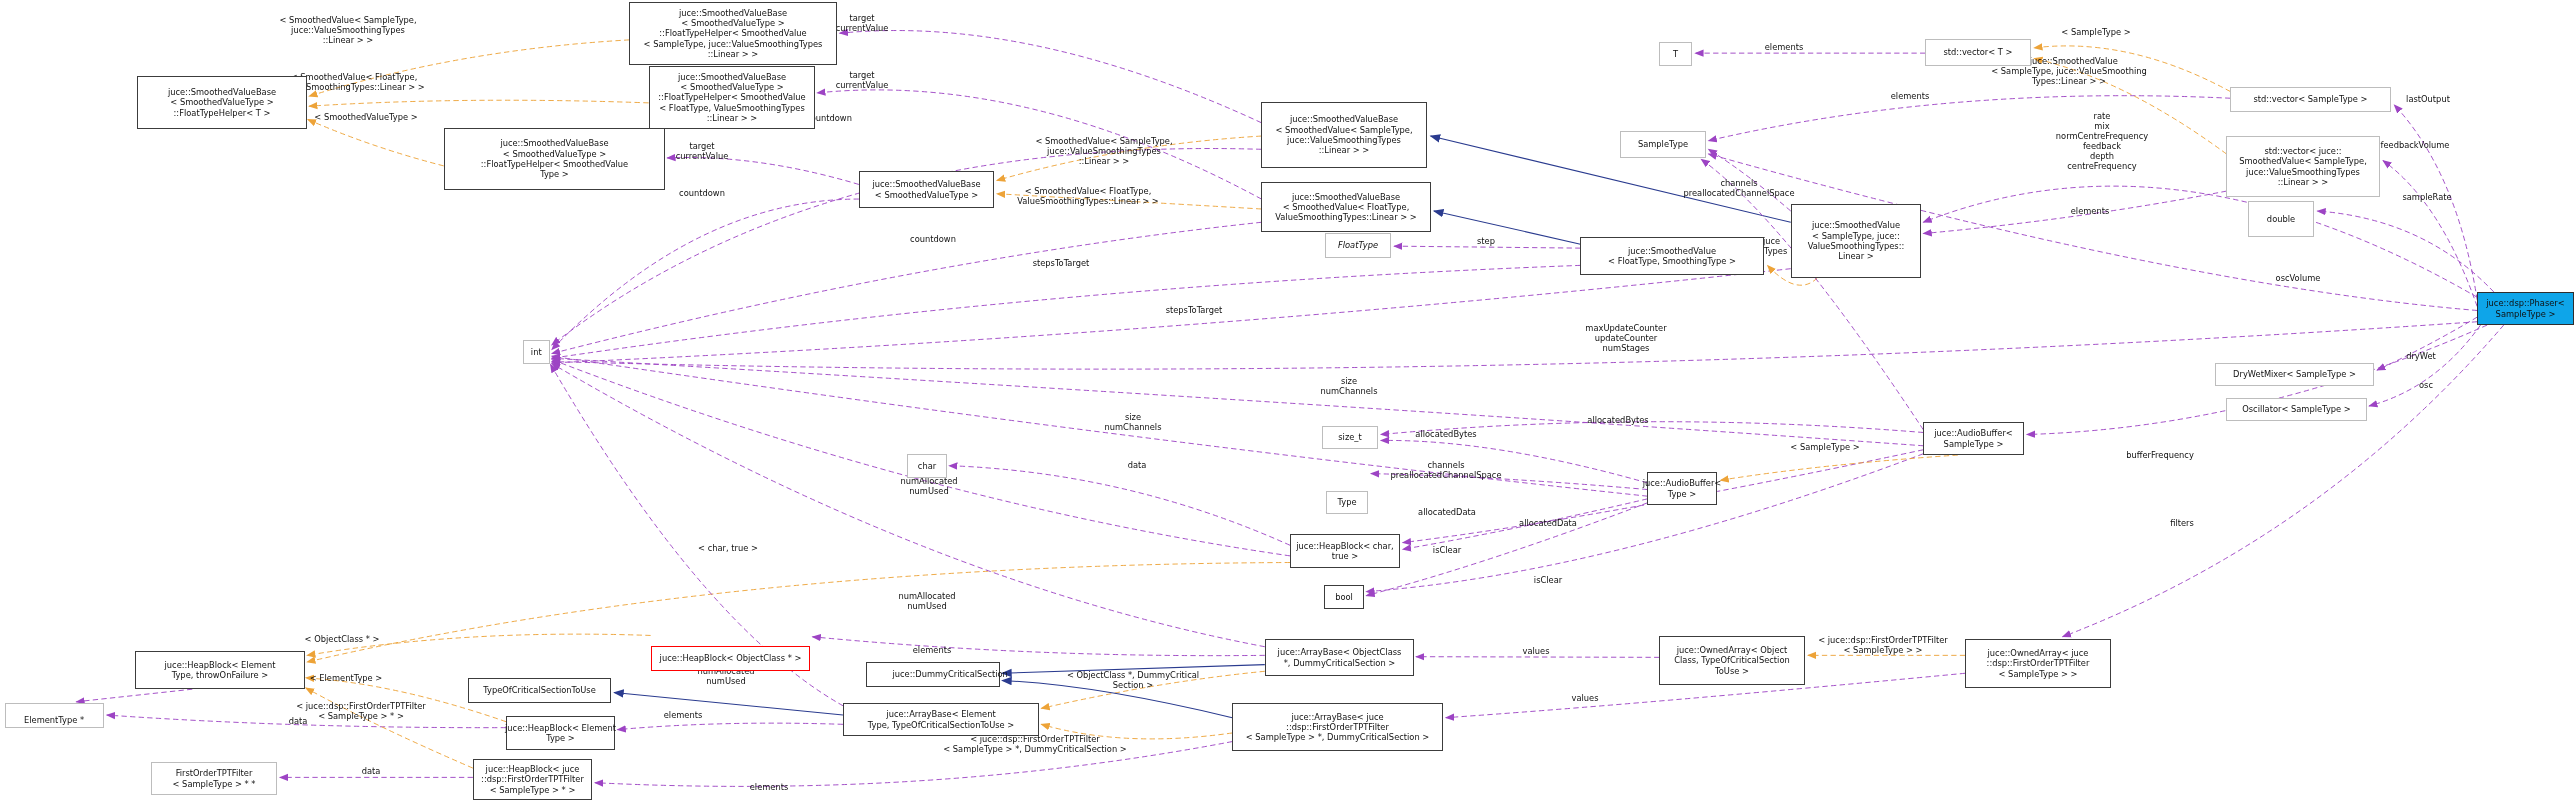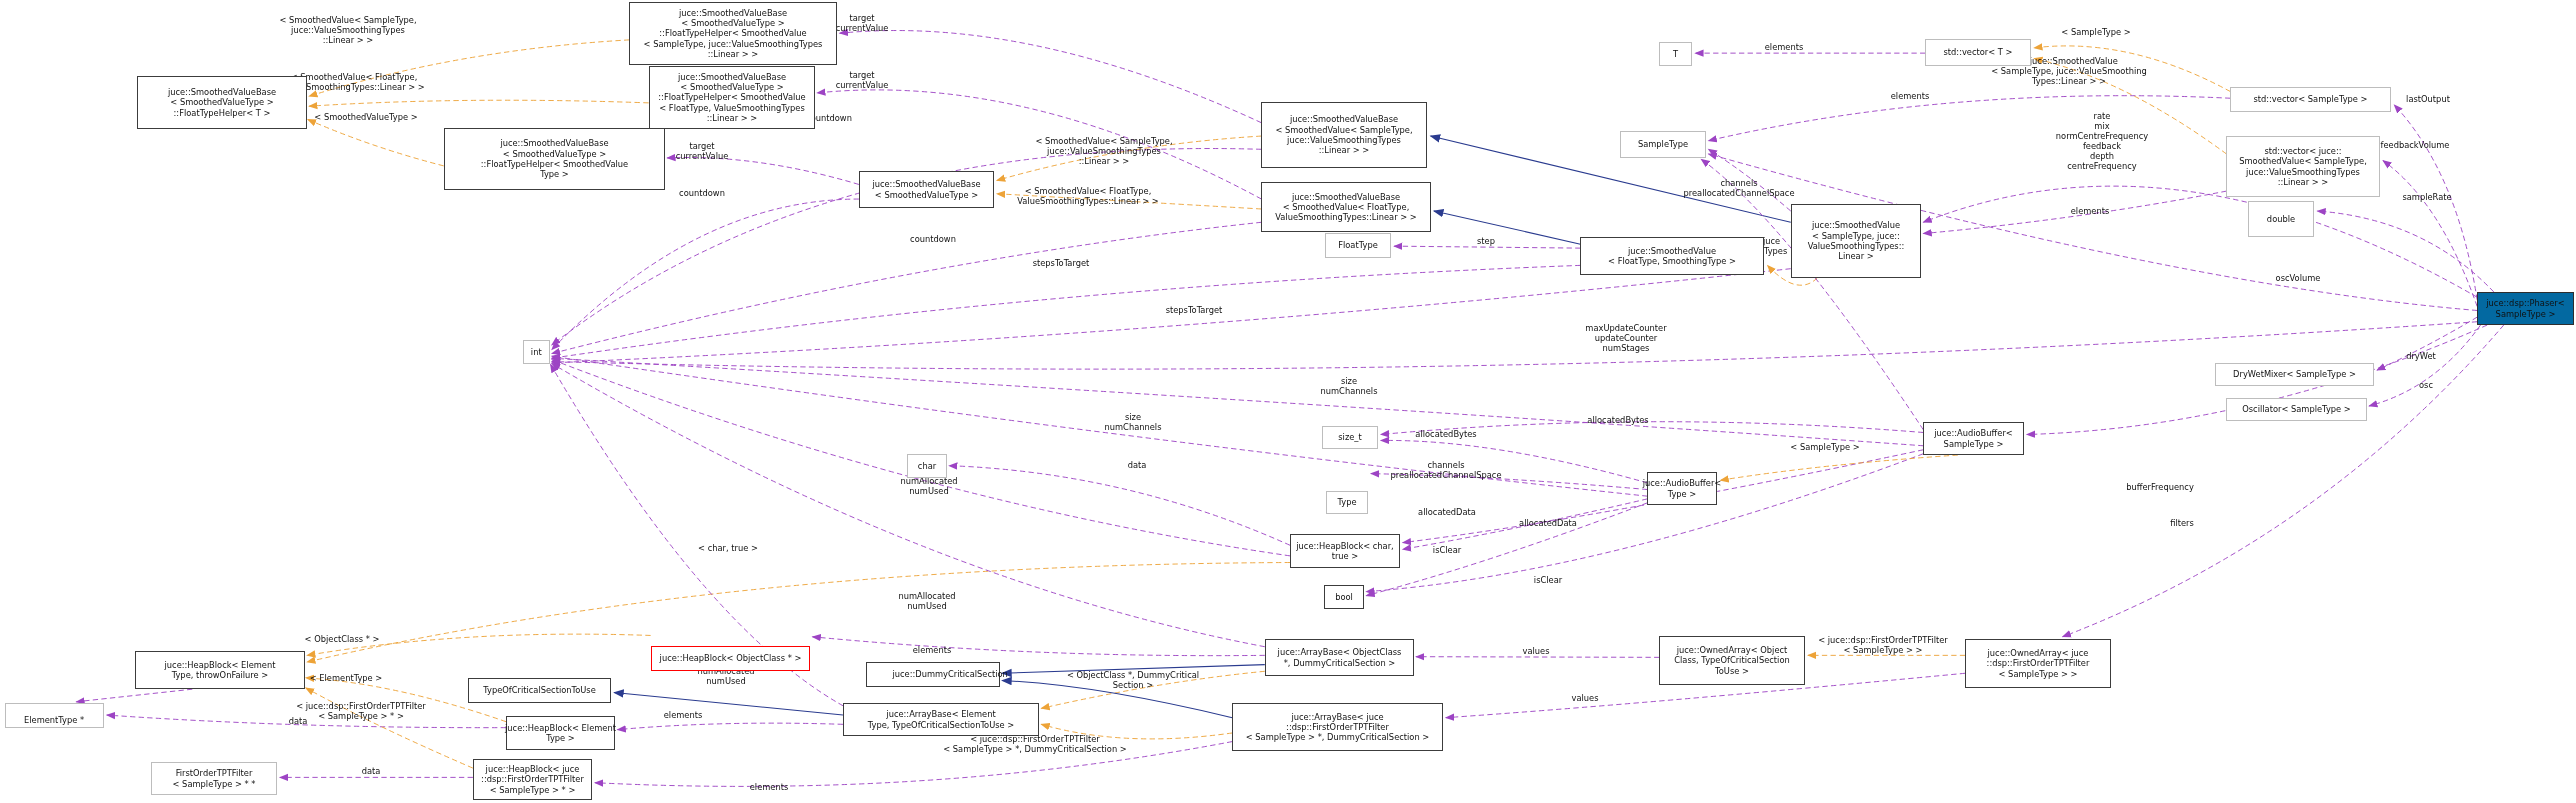--- a/index.html
+++ b/index.html
@@ -4,21 +4,21 @@
 <style>
   html,body{margin:0;padding:0;background:#ffffff;font-family:"DejaVu Sans", sans-serif;}
   #canvas{position:relative;width:2576px;height:804px;background:#ffffff;overflow:hidden;}
   #edges{position:absolute;left:0;top:0;width:2576px;height:804px;}
   .node{position:absolute;box-sizing:border-box;background:#fff;color:#111;
         font-size:8.3px;line-height:10.3px;text-align:center;white-space:nowrap;
         display:flex;flex-direction:column;justify-content:center;align-items:center;
         padding:1.3px 2.7px;z-index:3;}
   .node.class{border:0.9px solid #3c3c3c;}
   .node.param{border:0.7px solid #bdbdbd;}
-  .node.main{border:1.3px solid #2e2e2e;background:#0369a1;font-weight:400;}
+  .node.main{border:1.3px solid #2e2e2e;background:#0ea5e9;font-weight:400;}
   .node.truncated{border:1.1px solid #ff0000;margin-top:20px;}
   .elabel{position:absolute;transform:translate(-50%,-50%);color:#101010;
           font-size:8.3px;line-height:10px;text-align:center;white-space:pre;z-index:2;}
 </style>
 </head>
 <body>
 
 <div id="canvas">
   <svg id="edges" xmlns="http://www.w3.org/2000/svg" viewBox="0 0 3884 1212" width="2576" height="804">
       <defs>
@@ -132,21 +132,21 @@
       <div>juce::SmoothedValueBase</div>
       <div>&lt; SmoothedValue&lt; SampleType,</div>
       <div>juce::ValueSmoothingTypes</div>
       <div>::Linear &gt; &gt;</div>
     </div>
     <div class="node class" style="left: 1261px; top: 182px; width: 170px; height: 50px;">
       <div>juce::SmoothedValueBase</div>
       <div>&lt; SmoothedValue&lt; FloatType,</div>
       <div>ValueSmoothingTypes::Linear &gt; &gt;</div>
     </div>
-    <div class="node param" style="left: 1325px; top: 233px; width: 66px; height: 25px;">
+    <div class="node param" style="left: 1325px; top: 233px; width: 66px; height: 25px; font-style: italic;">
       <div>FloatType</div>
     </div>
     <div class="node param" style="left: 1620px; top: 131px; width: 86px; height: 26.5px;">
       <div>SampleType</div>
     </div>
     <div class="node class" style="left: 1580px; top: 237px; width: 184px; height: 38px;">
       <div>juce::SmoothedValue</div>
       <div>&lt; FloatType, SmoothingType &gt;</div>
     </div>
     <div class="node class" style="left: 1791px; top: 204px; width: 130px; height: 74px;">
@@ -344,16 +344,16 @@
 normCentreFrequency
 feedback
 depth
 centreFrequency</div>
     <div class="elabel" style="left: 2428px; top: 99px;">lastOutput</div>
     <div class="elabel" style="left: 2415px; top: 145px;">feedbackVolume</div>
     <div class="elabel" style="left: 2427px; top: 197px;">sampleRate</div>
     <div class="elabel" style="left: 2298px; top: 278px;">oscVolume</div>
     <div class="elabel" style="left: 2421px; top: 356px;">dryWet</div>
     <div class="elabel" style="left: 2426px; top: 385px;">osc</div>
-    <div class="elabel" style="left: 2160px; top: 455px; margin-top: 32px;">bufferFrequency</div>
+    <div class="elabel" style="left: 2160px; top: 455px;">bufferFrequency</div>
     <div class="elabel" style="left: 2182px; top: 523px;">filters</div>
   </div>
 
 
 </body></html>

